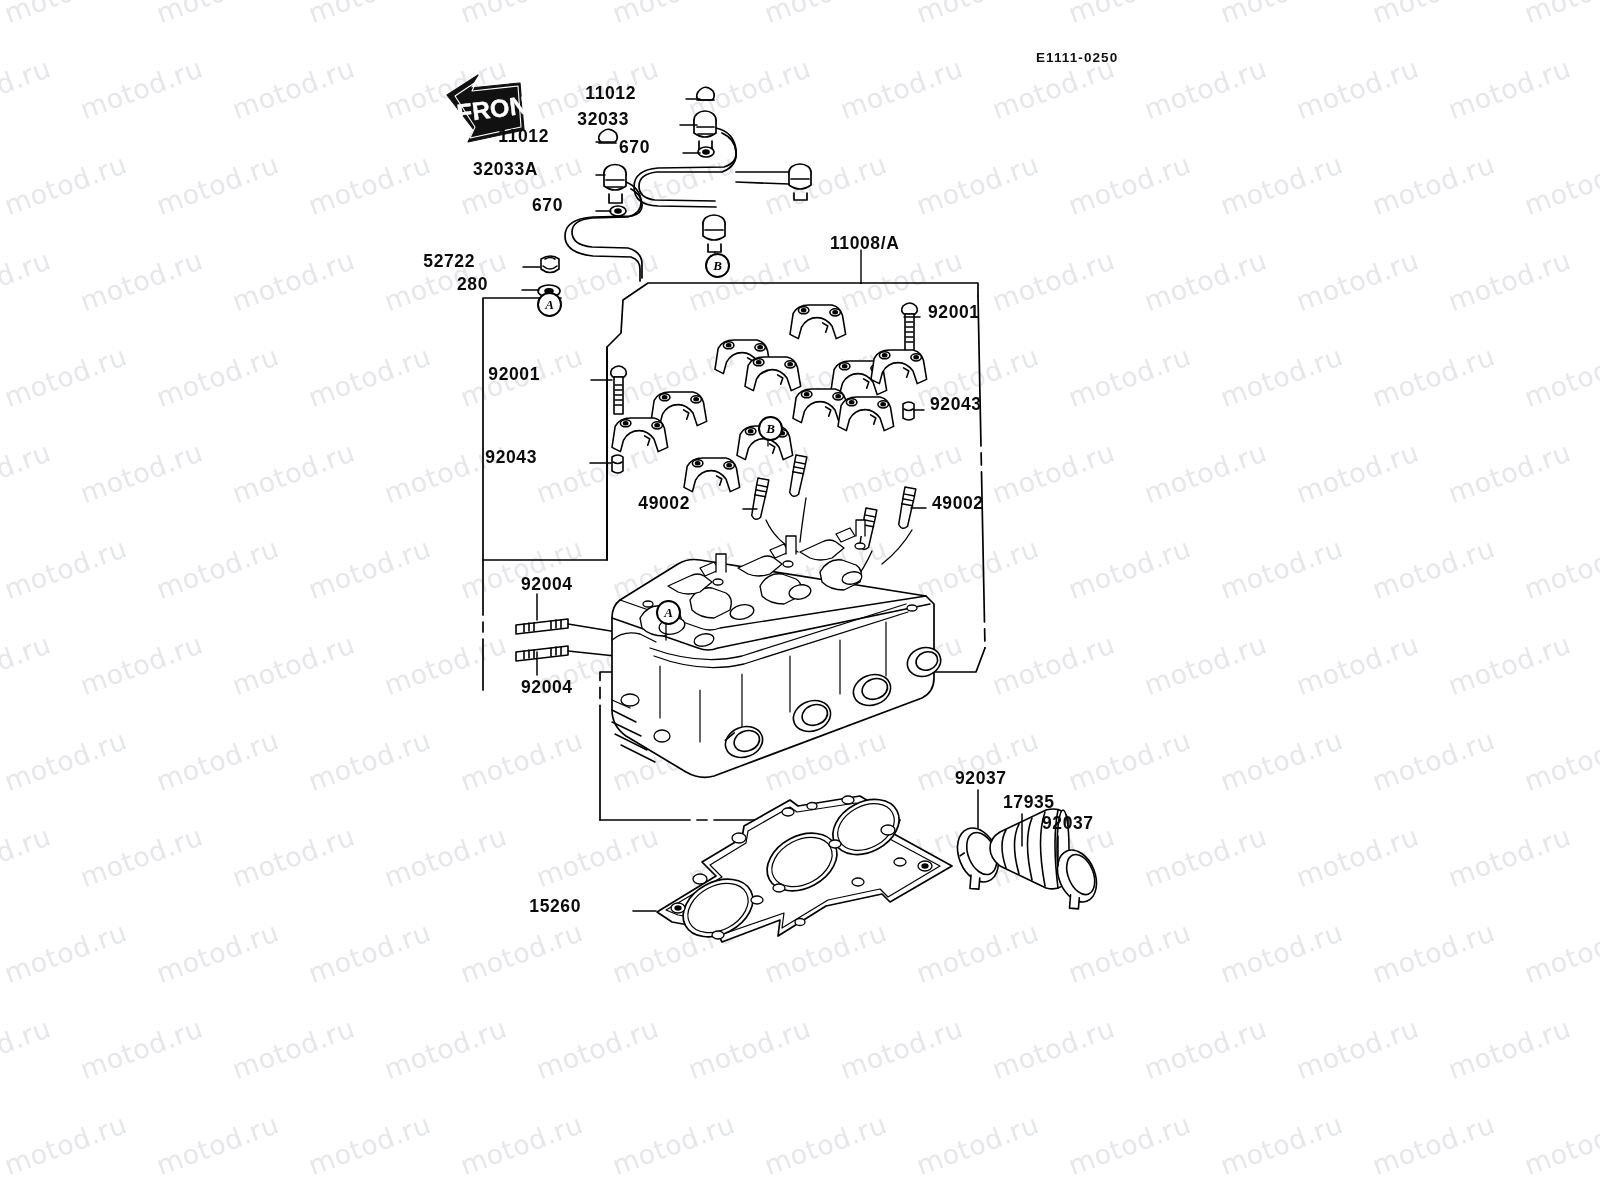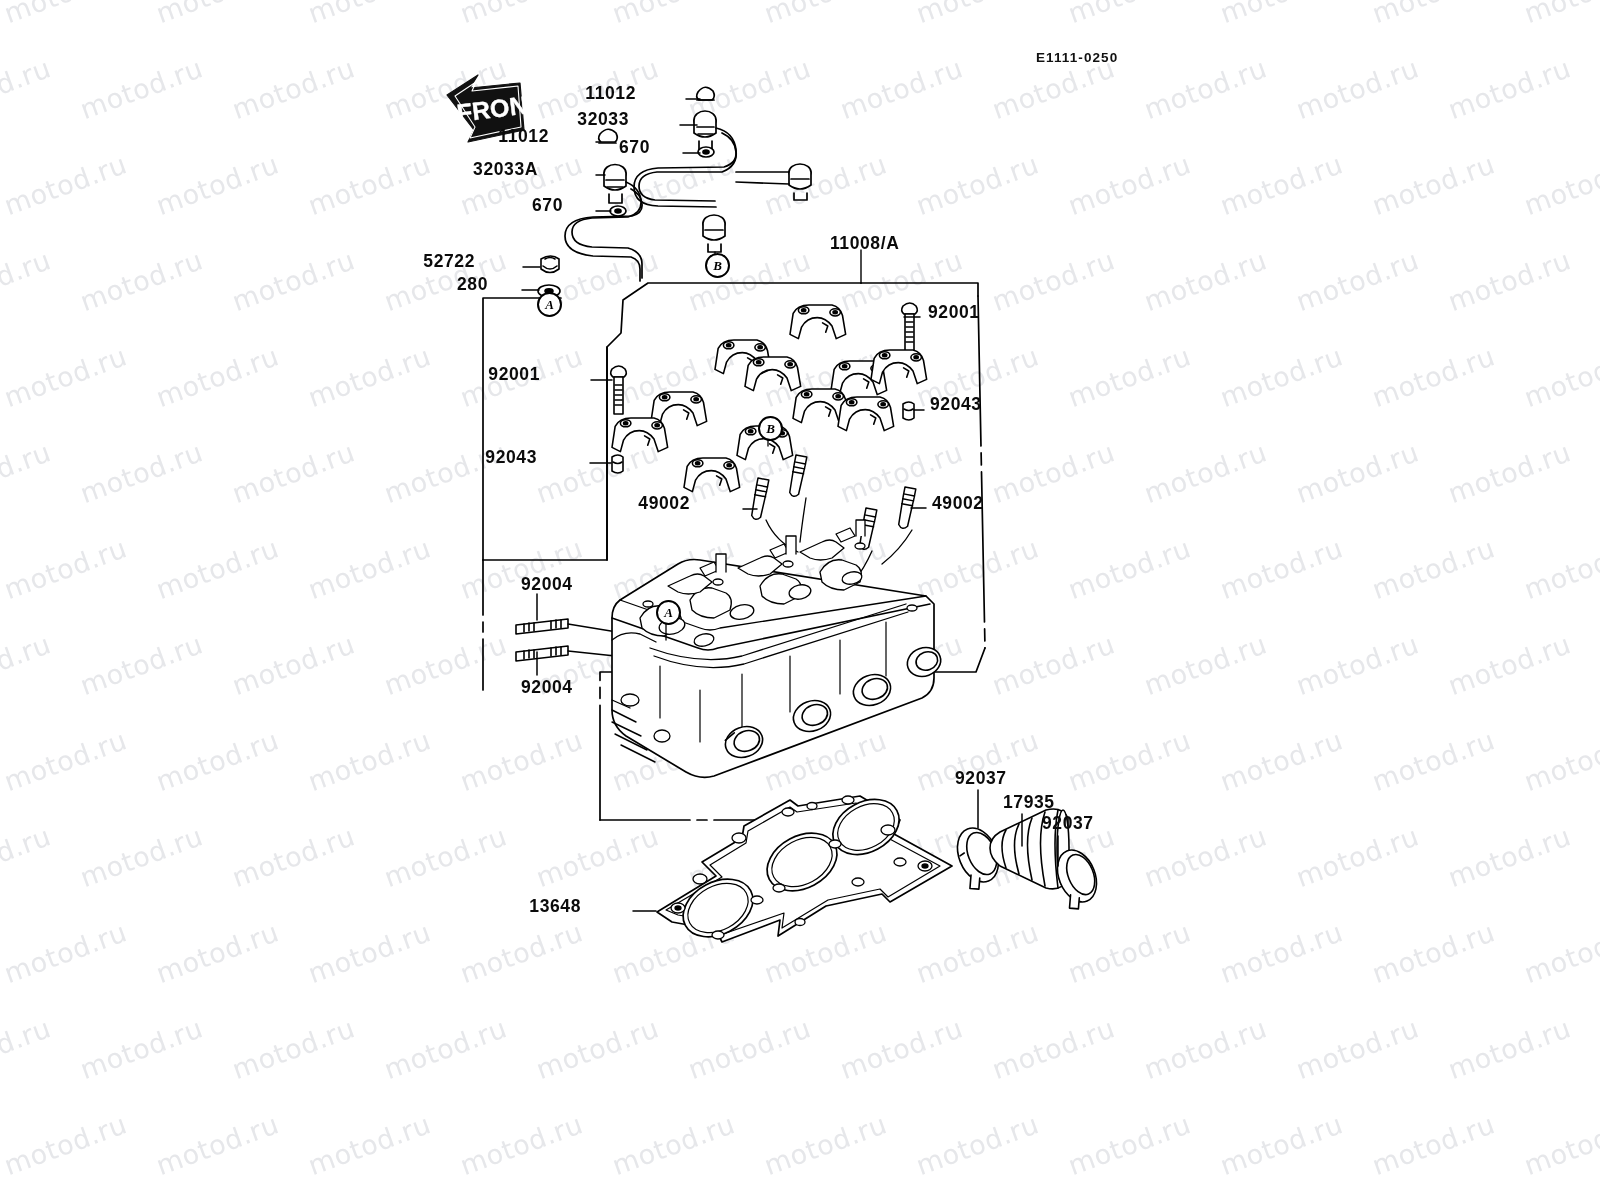--- a/index.html
+++ b/index.html
@@ -650,21 +650,21 @@
       <div class="lbl r" style="left: 540px; top: 364px;">92001</div>
       <div class="lbl" style="left: 930px; top: 394px;">92043</div>
       <div class="lbl r" style="left: 537px; top: 447px;">92043</div>
       <div class="lbl r" style="left: 690px; top: 493px;">49002</div>
       <div class="lbl" style="left: 932px; top: 493px;">49002</div>
       <div class="lbl" style="left: 521px; top: 574px;">92004</div>
       <div class="lbl" style="left: 521px; top: 677px;">92004</div>
       <div class="lbl" style="left: 955px; top: 768px;">92037</div>
       <div class="lbl" style="left: 1003px; top: 792px;">17935</div>
       <div class="lbl" style="left: 1042px; top: 813px;">92037</div>
-      <div class="lbl r" style="left: 581px; top: 896px;">13648</div>
+      <div class="lbl r" style="left: 581px; top: 896px;">15260</div>
     </div>
   <div id="refs">
       <div class="ref" style="left: 537px; top: 292px;">A</div>
       <div class="ref" style="left: 656px; top: 600px;">A</div>
       <div class="ref" style="left: 705px; top: 253px;">B</div>
       <div class="ref" style="left: 758px; top: 416px;">B</div>
     </div>
 
 </div>
 

